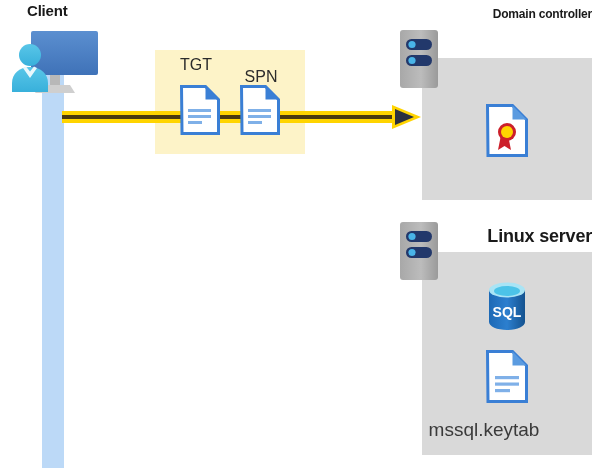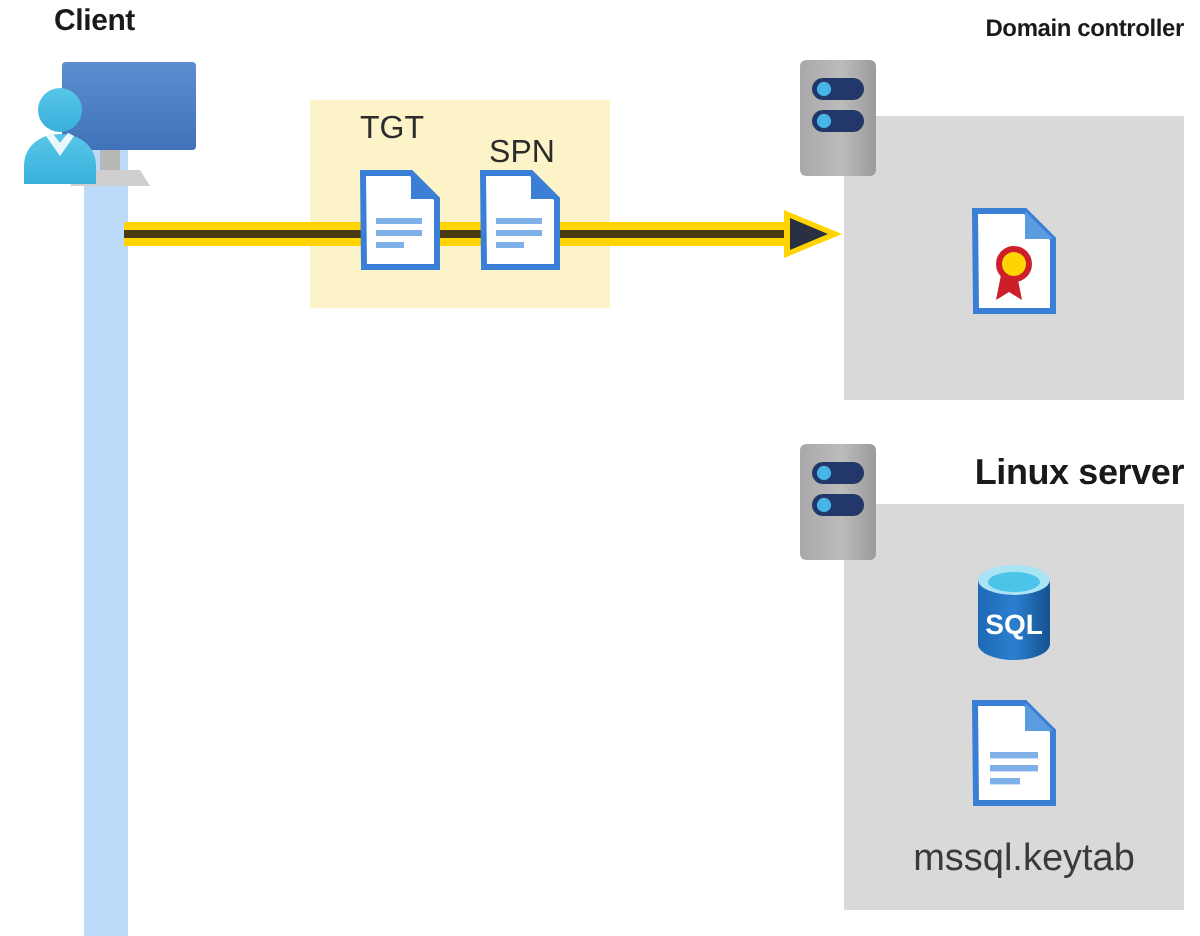--- a/index.html
+++ b/index.html
@@ -110,21 +110,21 @@
   #linux-panel { left: 422px; top: 252px; width: 170px; height: 203px; }
 
   
   .server-icon { position: absolute; width: 38px; height: 58px; }
   #dc-server    { left: 400px; top: 30px; }
   #linux-server { left: 400px; top: 222px; }
 
   
   #keytab-label {
     position: absolute;
-    left: 427px;
+    left: 399px;
     top: 419px;
     width: 170px;
     text-align: center;
     font-size: 19px;
     color: #3a3a3a;
   }
 </style>
 </head>
 <body>
 

